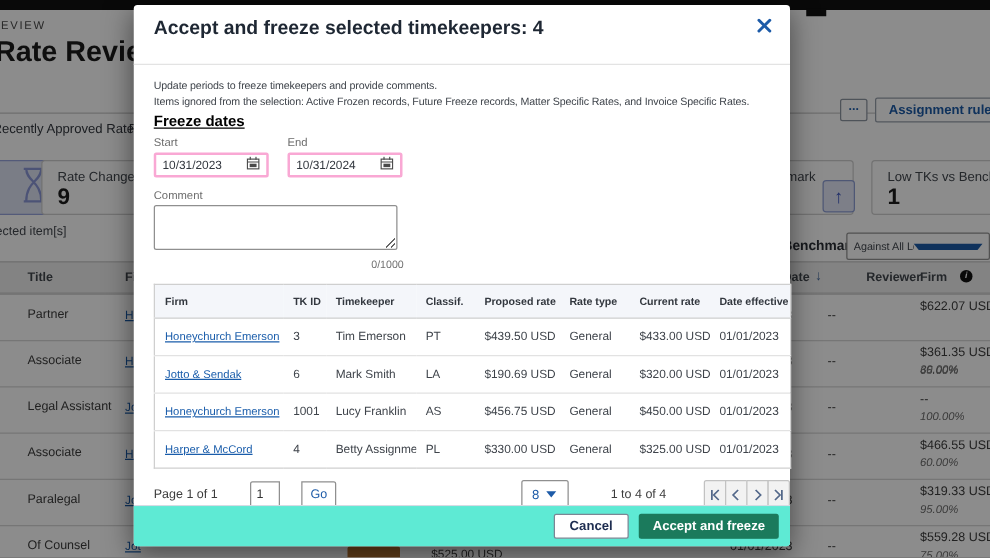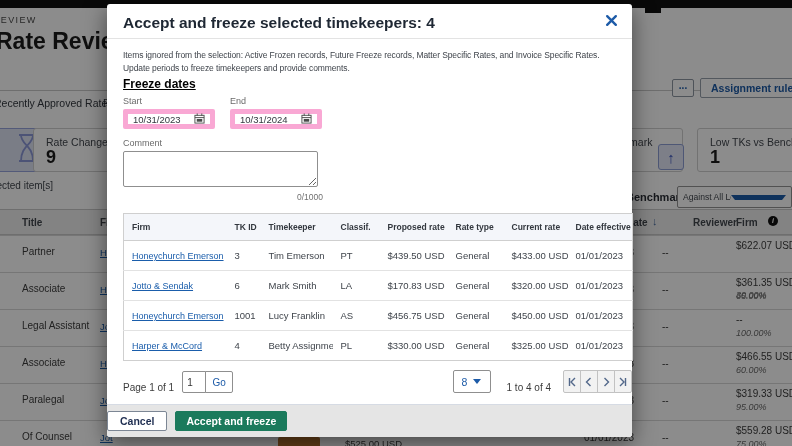--- a/index.html
+++ b/index.html
@@ -36,53 +36,53 @@
   .bg-pct{font-style:italic;font-size:9px;color:#6b6b6b;}
   .bg-row-line{position:absolute;left:0;width:792px;height:1px;background:#d8d8d8;}
   .orange-bar{position:absolute;left:278px;top:437px;width:42px;height:12px;background:#b9742e;border-radius:2px;}
   .extra-rate{position:absolute;left:345px;top:438px;font-size:9.5px;color:#3c3c3c;}
 
   
   .scrim{position:absolute;inset:0;background:rgba(0,0,0,0.45);z-index:5;}
 
   
   .modal{position:absolute;left:107px;top:4px;width:525px;height:433px;background:#fff;border-radius:3px;z-index:10;box-shadow:0 6px 22px rgba(0,0,0,.5);}
-  .m-header{position:relative;height:35px;border-bottom:1px solid #e3e3e3;padding:10px 16px 0;}
+  .m-header{position:relative;height:48px;border-bottom:1px solid #e3e3e3;padding:10px 16px 0;}
   .m-title{font-size:15.5px;font-weight:bold;color:#1e2733;}
   .m-close{position:absolute;right:13px;top:10px;width:16px;height:16px;border:none;background:none;cursor:pointer;padding:0;}
   .m-body{padding:10px 16px 0;}
   .intro{margin:0;font-size:8.5px;letter-spacing:-0.1px;color:#3f444b;line-height:1.55;white-space:nowrap;}
   .freeze-h{margin:2px 0 0;font-size:12px;font-weight:bold;color:#000000;text-decoration:underline;}
   .date-row{display:flex;gap:15px;margin-top:5px;}
   .fld{width:92px;}
   .fld-label{font-size:9px;color:#6b6b6b;margin-bottom:3px;}
-  .date-box{display:flex;align-items:center;border:5px solid #f9a8d4;border-radius:2px;height:20px;padding:0 5px;background:#fff;}
+  .date-box{display:flex;align-items:center;border:2px solid #f9a8d4;border-radius:2px;height:20px;padding:0 5px;background:#fff;}
   .date-box input{border:none;outline:none;width:100%;font-size:9.5px;color:#33383f;padding:0;background:transparent;}
   .cmt-label{font-size:9px;color:#6b6b6b;margin:9px 0 3px;}
   .cmt-ta{width:195px;height:36px;border:1px solid #8f8f8f;border-radius:2px;resize:both;font-size:10px;color:#333;padding:3px;}
   .cmt-count{width:200px;text-align:right;font-size:8.5px;color:#707070;margin-top:1px;}
   table.mtab{width:509px;border-collapse:collapse;table-layout:fixed;margin-top:11px;border:1px solid #cfcfcf;}
   .mtab th{background:#f4f6fa;font-size:8.5px;font-weight:bold;color:#33383f;text-align:left;padding:8px 4px 8px 8px;white-space:nowrap;border-bottom:1px solid #cfcfcf;}
   .mtab td{font-size:9.5px;color:#3f444b;padding:9px 4px 9px 8px;border-bottom:1px solid #e2e2e2;white-space:nowrap;overflow:hidden;}
   .mtab tr:last-child td{border-bottom:none;}
   .tbl-link{color:#1a5dab;font-size:9px;}
   .mtab col.c1{width:103px}.mtab col.c2{width:34px}.mtab col.c3{width:72px}.mtab col.c4{width:47px}
   .mtab col.c5{width:68px}.mtab col.c6{width:56px}.mtab col.c7{width:64px}.mtab col.c8{width:65px}
-  .pag{display:flex;align-items:flex-end;margin-top:9px;width:509px;}
+  .pag{display:flex;align-items:center;margin-top:9px;width:509px;gap:18px;}
   .pag-label{font-size:10px;color:#3c3c3c;margin-right:8px;}
   .pag-input{width:24px;height:22px;border:1px solid #8f8f8f;border-radius:2px 0 0 2px;font-size:10px;text-align:left;padding:0 4px;color:#333;}
   .go-btn{width:28px;height:22px;border:1px solid #8f8f8f;margin-left:-1px;border-radius:0 2px 2px 0;background:#fff;color:#1d5ba8;font-size:10px;cursor:pointer;}
   .size-dd{margin-left:auto;width:38px;height:23px;border:1px solid #8f8f8f;border-radius:2px;background:#fff;display:flex;align-items:center;justify-content:center;gap:6px;cursor:pointer;}
   .size-dd span{font-size:10.5px;color:#1d5ba8;}
   .range{font-size:10px;color:#3c3c3c;margin:0 12px 0 16px;}
   .nav-group{display:flex;}
   .nav-btn{width:18px;height:23px;border:1px solid #c2c2c2;margin-left:-1px;background:#f2f2f2;display:flex;align-items:center;justify-content:center;padding:0;cursor:pointer;}
   .nav-btn:first-child{border-radius:2px 0 0 2px;margin-left:0;}
   .nav-btn:last-child{border-radius:0 2px 2px 0;}
-  .m-footer{position:absolute;left:0;right:0;bottom:0;height:33px;background:#e5e5e5;border-top:1px solid #d6dbe4;border-radius:0 0 3px 3px;display:flex;align-items:center;gap:8px;padding-right:9px;}
+  .m-footer{position:absolute;left:0;right:0;bottom:0;height:33px;background:#5eead4;border-top:1px solid #d6dbe4;border-radius:0 0 3px 3px;display:flex;align-items:center;justify-content:flex-end;gap:8px;padding-right:9px;}
   .btn-cancel{height:20px;padding:0 12px;background:#fff;border:1px solid #7c8694;border-radius:2px;color:#1e2d50;font-size:10.5px;font-weight:bold;cursor:pointer;}
   .btn-accept{height:20px;padding:0 10px;background:#1b7a5c;border:1px solid #1b7a5c;border-radius:2px;color:#fff;font-size:10.5px;font-weight:bold;cursor:pointer;}
 </style>
 </head>
 <body>
 
 <div class="screen">
 
   <div class="bg">
     <div class="topbar"></div>
@@ -188,22 +188,22 @@
     <div class="m-header">
       <span class="m-title">Accept and freeze selected timekeepers: 4</span>
       <button class="m-close" aria-label="Close">
         <svg width="13" height="13" viewBox="0 0 12 12">
             <path d="M2 2 L10 10 M10 2 L2 10" stroke="#1d5ba8" stroke-width="2.2" stroke-linecap="round"></path>
           </svg>
       </button>
     </div>
 
     <div class="m-body">
+      <p class="intro">Update periods to freeze timekeepers and provide comments.</p>
       <p class="intro">Items ignored from the selection: Active Frozen records, Future Freeze records, Matter Specific Rates, and Invoice Specific Rates.</p>
-      <p class="intro">Update periods to freeze timekeepers and provide comments.</p>
 
       <div class="freeze-h">Freeze dates</div>
 
       <div class="date-row">
         <div class="fld">
           <div class="fld-label">Start</div>
           <div class="date-box">
             <input type="text" value="10/31/2023" style="">
             <span>
               <svg width="11" height="11" viewBox="0 0 12 12">
@@ -269,21 +269,21 @@
               <td>$439.50 USD</td>
               <td>General</td>
               <td>$433.00 USD</td>
               <td>01/01/2023</td>
             </tr>
             <tr>
               <td><a href="#" class="tbl-link">Jotto &amp; Sendak</a></td>
               <td>6</td>
               <td>Mark Smith</td>
               <td>LA</td>
-              <td>$170.83 USD</td>
+              <td>$190.69 USD</td>
               <td>General</td>
               <td>$320.00 USD</td>
               <td>01/01/2023</td>
             </tr>
             <tr>
               <td><a href="#" class="tbl-link">Honeychurch Emerson</a></td>
               <td>1001</td>
               <td>Lucy Franklin</td>
               <td>AS</td>
               <td>$456.75 USD</td>

